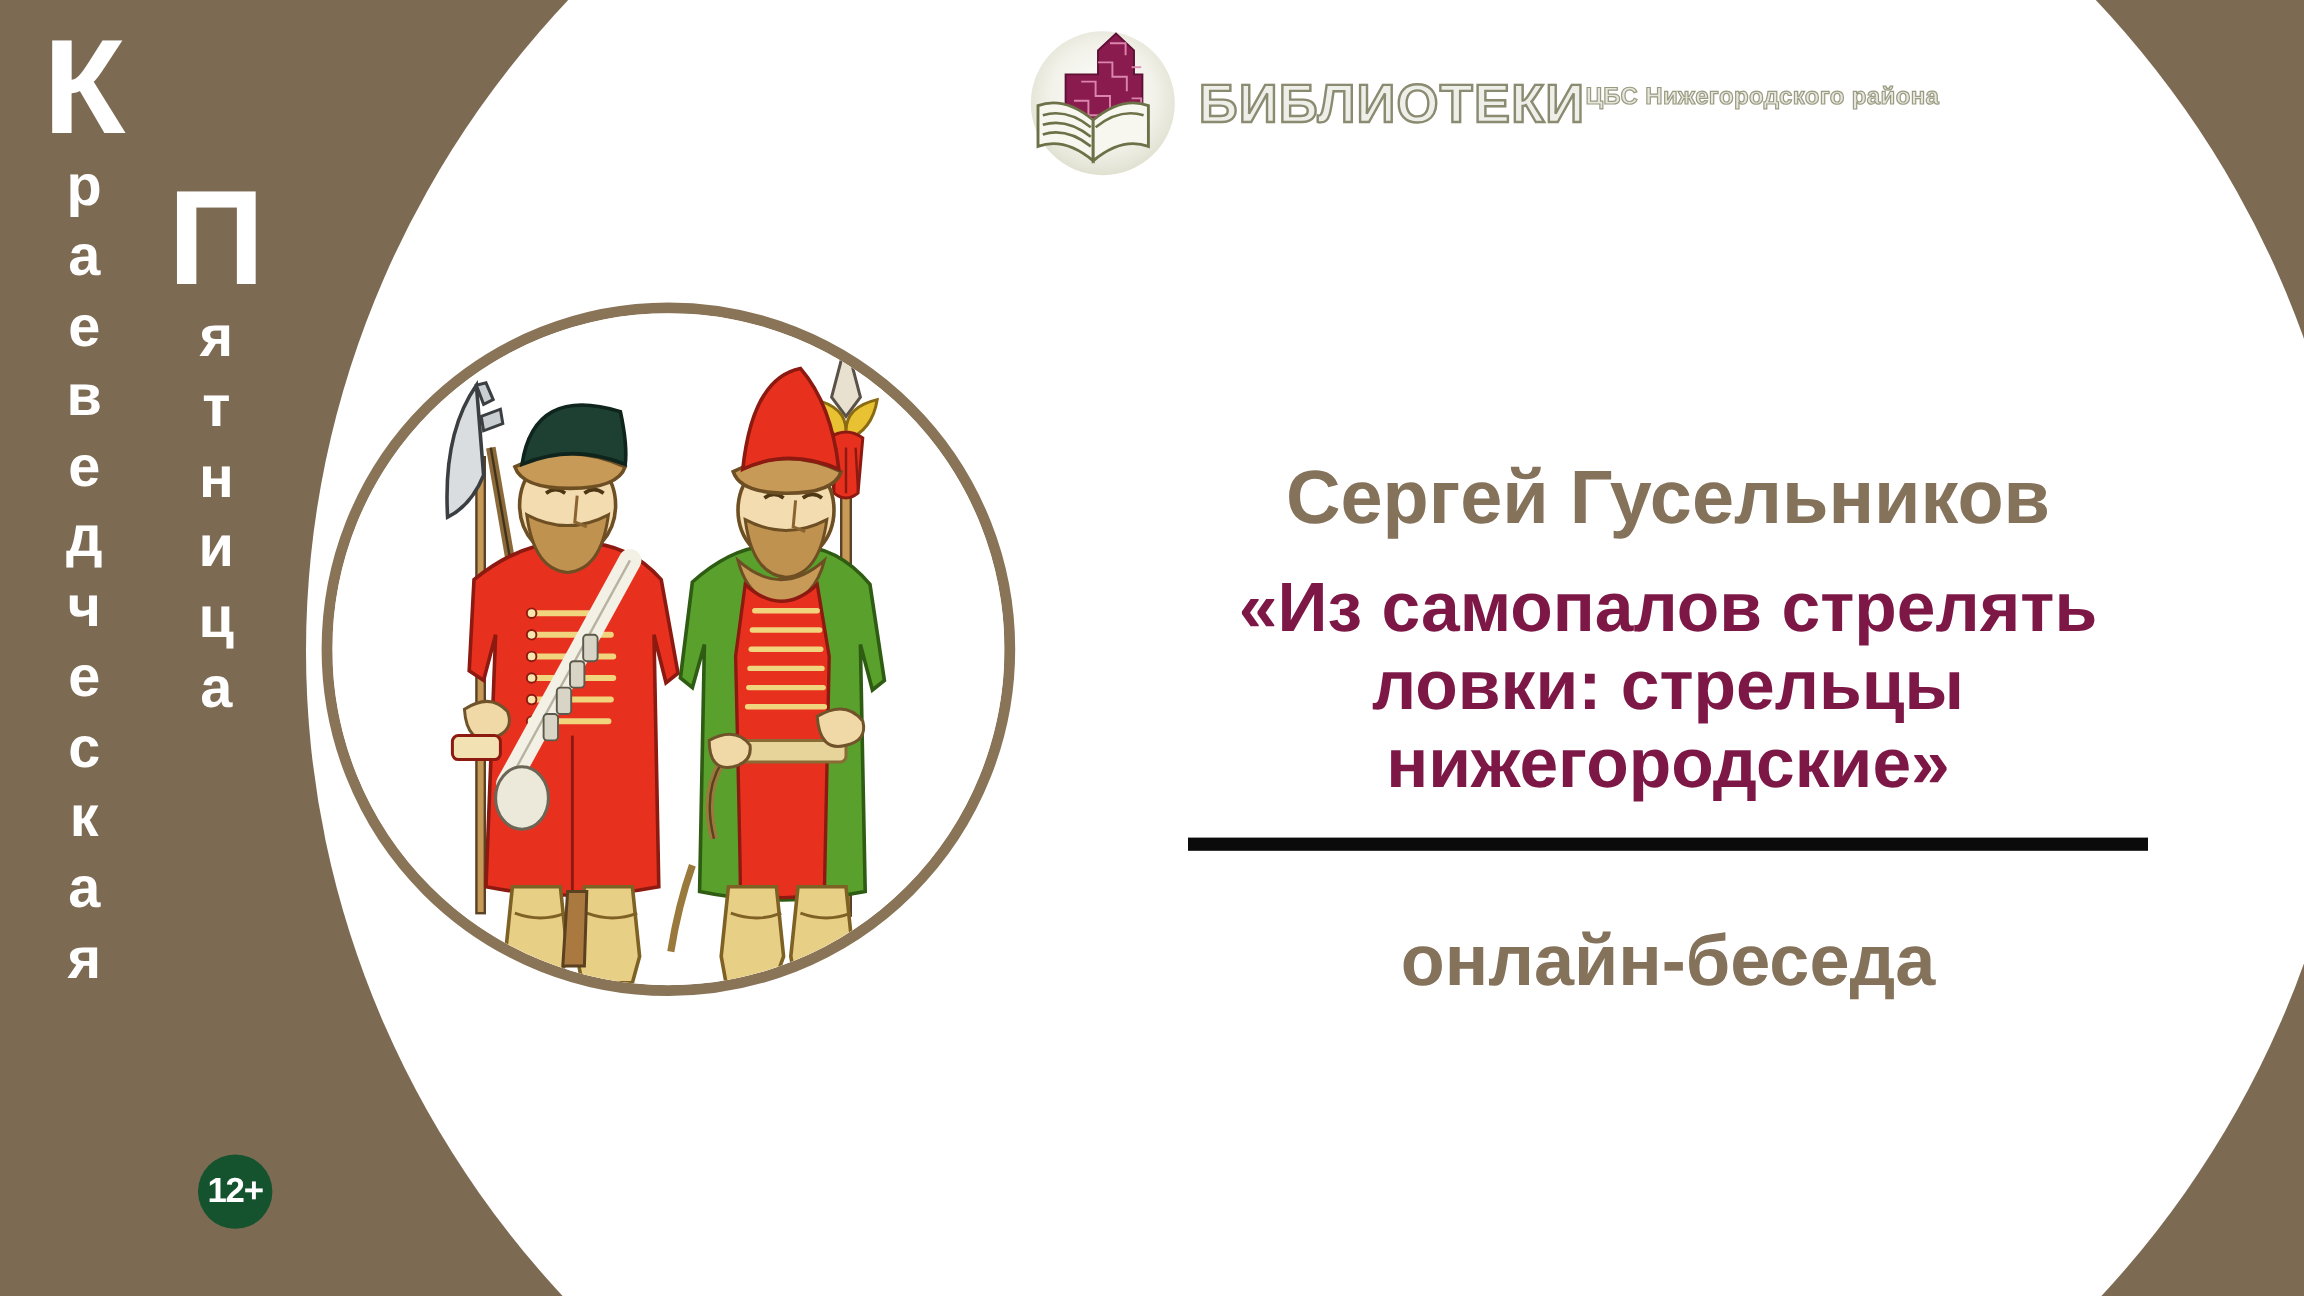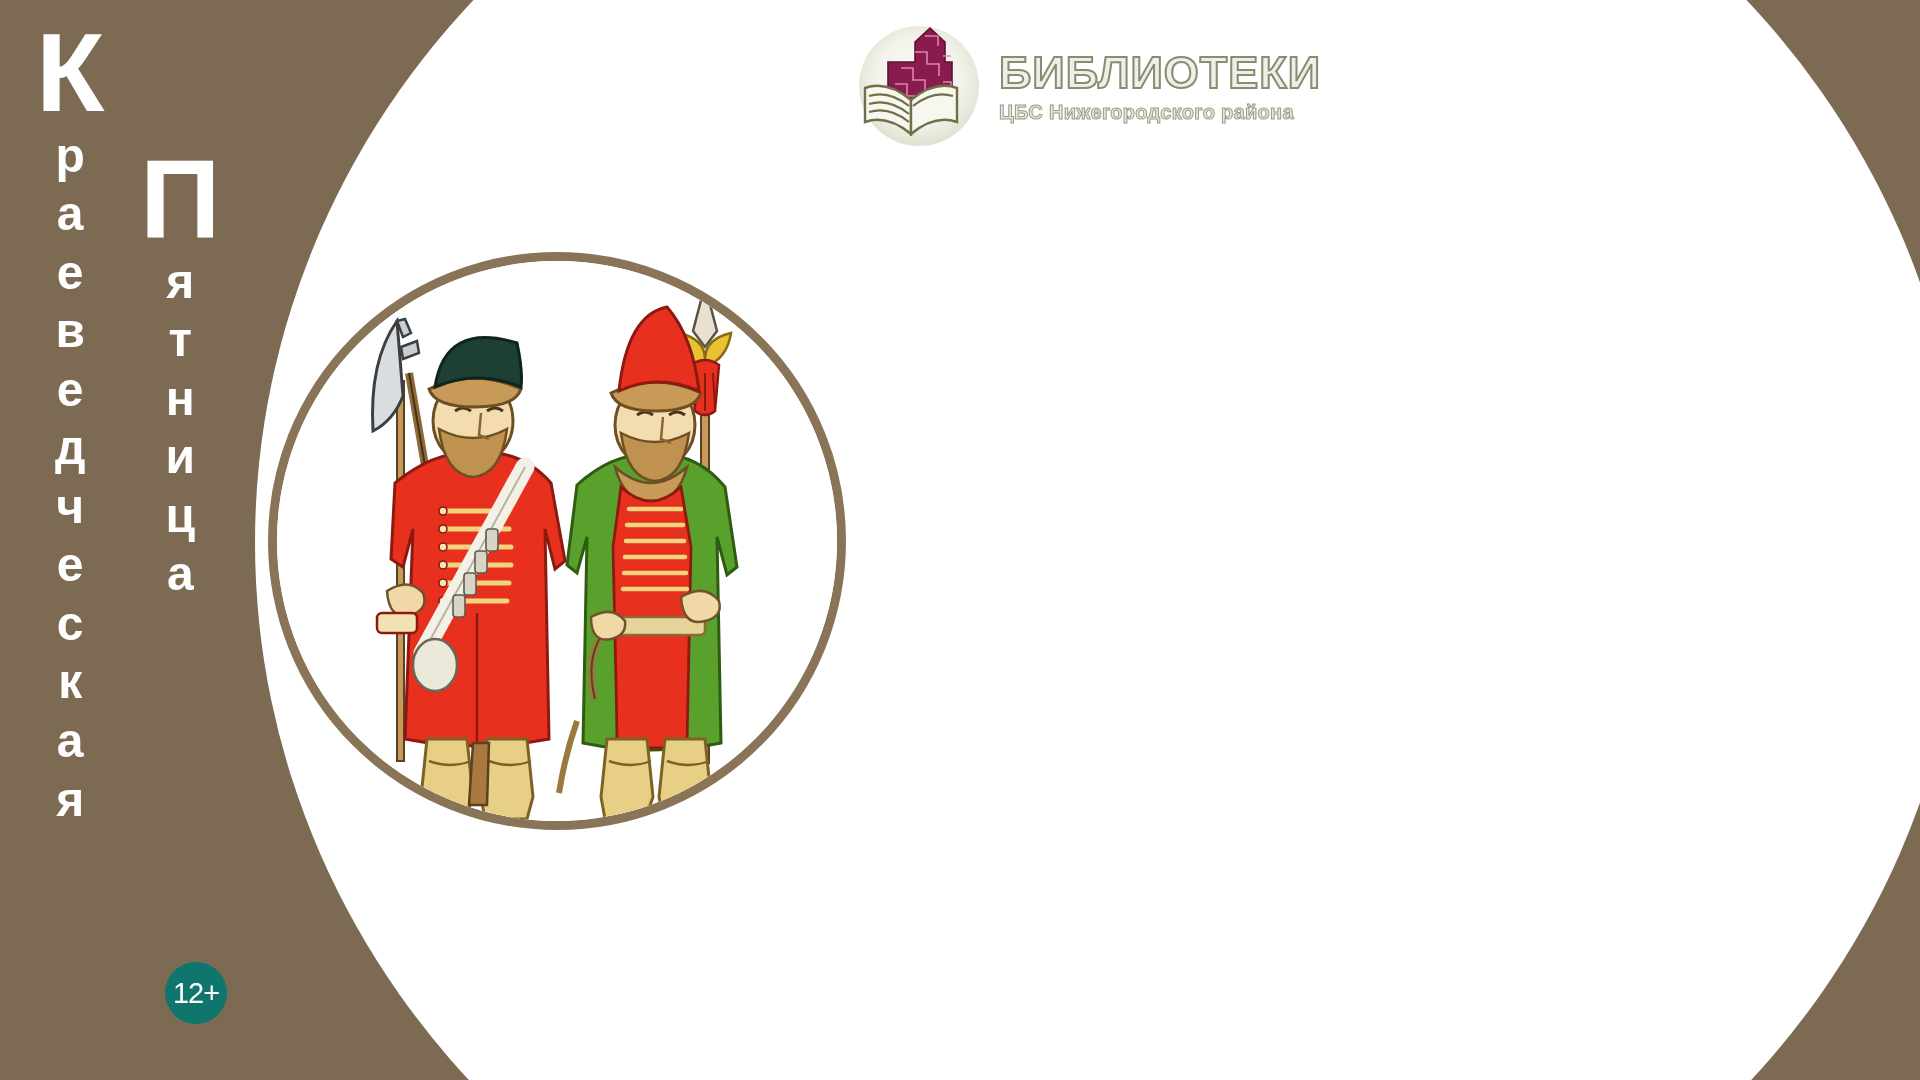--- a/index.html
+++ b/index.html
@@ -48,36 +48,36 @@
     letter-spacing:0;
   }
   #col-kraeved{ left:36px; top:24px; }
   #col-pyatnitsa{ left:140px; top:150px; }
 
   
   .badge12{
     position:absolute;z-index:7;
     left:165px;top:962px;
     width:62px;height:62px;border-radius:50%;
-    background:#0f766e;
+    background:#14532d;
     display:flex;align-items:center;justify-content:center;
-    color:#ffffff;font-weight:normal;font-size:29px;
+    color:#ffffff;font-weight:bold;font-size:29px;
     letter-spacing:-1px;
   }
 
   
   .logo-wrap{
     position:absolute;z-index:8;
     left:855px;top:22px;
     display:flex;align-items:center;gap:16px;
   }
   .logo-mark{
     position:relative;width:128px;height:128px;flex:0 0 128px;
   }
-  .logo-text{display:flex;flex-direction:column;justify-content:center;}
+  .logo-text{display:flex;justify-content:center;}
   .logo-title{
     font-size:45px;font-weight:bold;letter-spacing:1px;
     color:#efefe9;
     -webkit-text-stroke:2px #8b8b72;
     text-shadow:0 0 1px #8b8b72;
     line-height:1;
   }
   .logo-sub{
     font-size:20px;font-weight:bold;letter-spacing:.3px;
     color:#e7e7dd;
@@ -332,14 +332,24 @@
         <path d="M332 500 q22 8 42 0"></path>
           <path d="M390 500 q22 8 42 0"></path>
       </g>
 
       <path d="M196 482 l16 0 l-2 62 l-18 0z" fill="#a9793f" stroke="#5a4120" stroke-width="2.5"></path>
 
       <path d="M300 460 q-12 34 -18 72" stroke="#9a7a3c" stroke-width="6" fill="none"></path>
     </svg>
   </div>
 
+  <div class="right-block">
+    <div class="speaker-name">Сергей Гусельников</div>
+    <div class="event-title">
+      <div>«Из самопалов стрелять</div>
+      <div>ловки: стрельцы</div>
+      <div>нижегородские»</div>
+    </div>
+    <div class="rule"></div>
+    <div class="event-format">онлайн-беседа</div>
+  </div>
 
 </div>
 
 </body></html>

